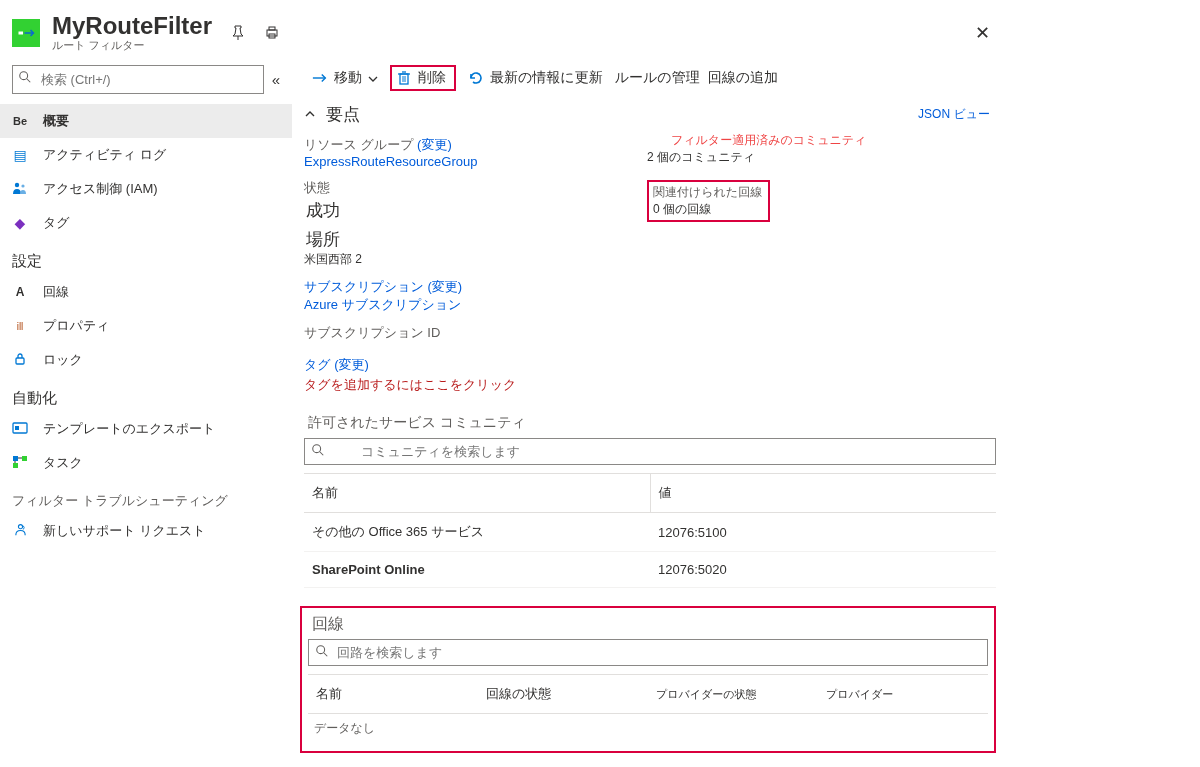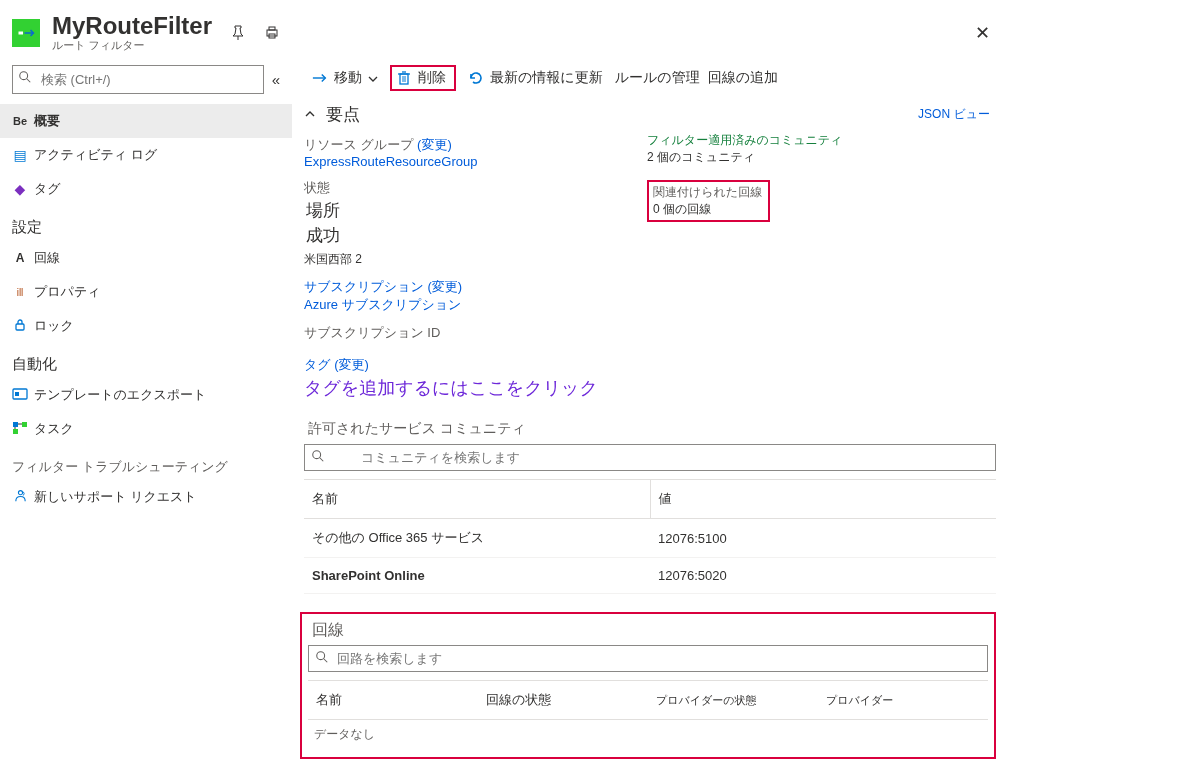--- a/index.html
+++ b/index.html
@@ -22,21 +22,21 @@
   .body { flex:1; display:flex; overflow:hidden; }
 
   
   .sidebar { width: 292px; border-right: 0; padding: 8px 0 0 0; }
   .search-row { display:flex; align-items:center; padding: 0 12px 10px 12px; gap:8px; }
   .search-box { flex:1; position:relative; }
   .search-box input { width:100%; padding:6px 8px 6px 28px; border:1px solid #8a8886; font-size:13px; }
   .search-box .sicon { position:absolute; left:6px; top:5px; color:#605e5c; }
   .collapse-btn { cursor:pointer; font-size:15px; }
 
-  .nav-item { display:flex; align-items:center; gap:6px; padding:8px 12px; cursor:pointer; font-size:13px; }
+  .nav-item { display:flex; align-items:center; gap:15px; padding:8px 12px; cursor:pointer; font-size:13px; }
   .nav-item.selected { background:#ececec; font-weight:600; }
   .nav-item .mi { width:16px; text-align:center; font-size:14px; }
   .nav-section { padding:12px 12px 4px 12px; font-size:15px; color:#323130; }
 
   
   .main { flex:1; padding: 0 0 0 0; overflow:auto; }
   .toolbar { display:flex; align-items:center; gap:4px; padding:8px 18px 8px 12px; }
   .tbtn { display:flex; align-items:center; gap:6px; padding:4px 8px; cursor:pointer; color:#323130; }
   .tbtn .ico { width:16px; height:16px; display:inline-flex; align-items:center; justify-content:center; }
   .delete-highlight { border:2px solid #d9003e; padding:2px 8px 2px 4px; }
@@ -52,21 +52,21 @@
   .col { flex:1; }
   .field-lbl { color:#605e5c; font-size:13px; margin-top:4px; }
   .field-lbl .chg { color:#015cda; cursor:pointer; }
   .field-val-link { color:#015cda; cursor:pointer; font-size:13px; }
   .field-val-big { font-size:17px; color:#323130; padding:2px 0 4px 2px; }
   .field-val-sm { font-size:12px; color:#323130; }
   .associated-box { border:2px solid #d9003e; padding:2px 6px 2px 4px; display:inline-block; }
 
   .tag-row { padding: 14px 18px 6px 12px; }
   .tag-row .chg { color:#015cda; cursor:pointer; }
-  .tag-row .add { color:#6d28d9; cursor:pointer; font-size:18px; display:block; margin-top:2px; }
+  .tag-row .add { color:#b91c1c; cursor:pointer; font-size:13px; display:block; margin-top:2px; }
 
   .section-title { padding: 14px 18px 6px 16px; font-size:14px; color:#605e5c; }
   .section-search { margin: 0 12px 0 12px; position:relative; border:1px solid #8a8886;padding-left:28px; }
   .section-search input { width:100%; padding:5px 8px 5px 28px; border:none; font-size:13px; outline:none; }
   .section-search .sicon { position:absolute; left:6px; top:4px; color:#605e5c; }
 
   .table { margin: 8px 12px 0 12px; border-collapse:collapse; width:calc(100% - 24px); }
   .table th { text-align:left; font-weight:400; color:#323130; font-size:13px; padding:10px 8px; border-bottom:1px solid #e1dfdd; border-top:1px solid #e1dfdd; }
   .table td { padding:10px 8px; font-size:13px; border-bottom:1px solid #f3f2f1; }
   .table .th-sep { border-left:1px solid #e1dfdd; }
@@ -132,20 +132,31 @@
 
       <div class="nav-item selected">
         <span class="mi" style="font-size:11px;font-weight:600;">Be</span>
         <span>概要</span>
       </div>
       <div class="nav-item">
         <span class="mi ml-blue">▤</span>
         <span>アクティビティ ログ</span>
       </div>
       <div class="nav-item">
+        <span class="mi ml-blue">
+          <svg width="16" height="14" viewBox="0 0 16 14">
+              <circle cx="5" cy="4" r="2.2" fill="#0078d4"></circle>
+              <path d="M1 13 Q1 8 5 8 Q9 8 9 13 Z" fill="#0078d4"></path>
+              <circle cx="11" cy="5" r="1.6" fill="#69afe5"></circle>
+              <path d="M8 13 Q8 9 11 9 Q14 9 14 13 Z" fill="#69afe5"></path>
+            </svg>
+        </span>
+        <span>アクセス制御 (IAM)</span>
+      </div>
+      <div class="nav-item">
         <span class="mi" style="color:#7b2fbf;">◆</span>
         <span>タグ</span>
       </div>
 
       <div class="nav-section">設定</div>
       <div class="nav-item">
         <span class="mi" style="font-size:12px;font-weight:600;">A</span>
         <span>回線</span>
       </div>
       <div class="nav-item">
@@ -256,35 +267,35 @@
 
       <div class="essentials-grid">
         <div class="col">
           <div class="field-lbl">
             <span>リソース グループ</span>
             <span class="chg">(変更)</span>
           </div>
           <div class="field-val-link">ExpressRouteResourceGroup</div>
 
           <div class="field-lbl" style="margin-top:10px;">状態</div>
+          <div class="field-val-big">成功</div>
+
           <div class="field-val-big" style="padding-bottom:0;">場所</div>
-
-          <div class="field-val-big">成功</div>
           <div class="field-val-sm">米国西部 2</div>
 
           <div class="field-lbl" style="margin-top:10px;">
             <span class="field-val-link">サブスクリプション</span>
             <span class="chg">(変更)</span>
           </div>
           <div class="field-val-link">Azure サブスクリプション</div>
 
           <div class="field-lbl" style="margin-top:10px;">サブスクリプション ID</div>
         </div>
         <div class="col">
-          <div class="field-val-sm" style="color:#15803d;">フィルター適用済みのコミュニティ</div>
+          <div class="field-val-sm" style="color:#ef4444;margin-left:24px;">フィルター適用済みのコミュニティ</div>
           <div class="field-val-sm">2 個のコミュニティ</div>
 
           <div style="margin-top:14px;">
             <div class="associated-box">
               <div class="field-val-sm" style="color:#605e5c;">関連付けられた回線</div>
               <div class="field-val-sm">0 個の回線</div>
             </div>
           </div>
         </div>
       </div>

